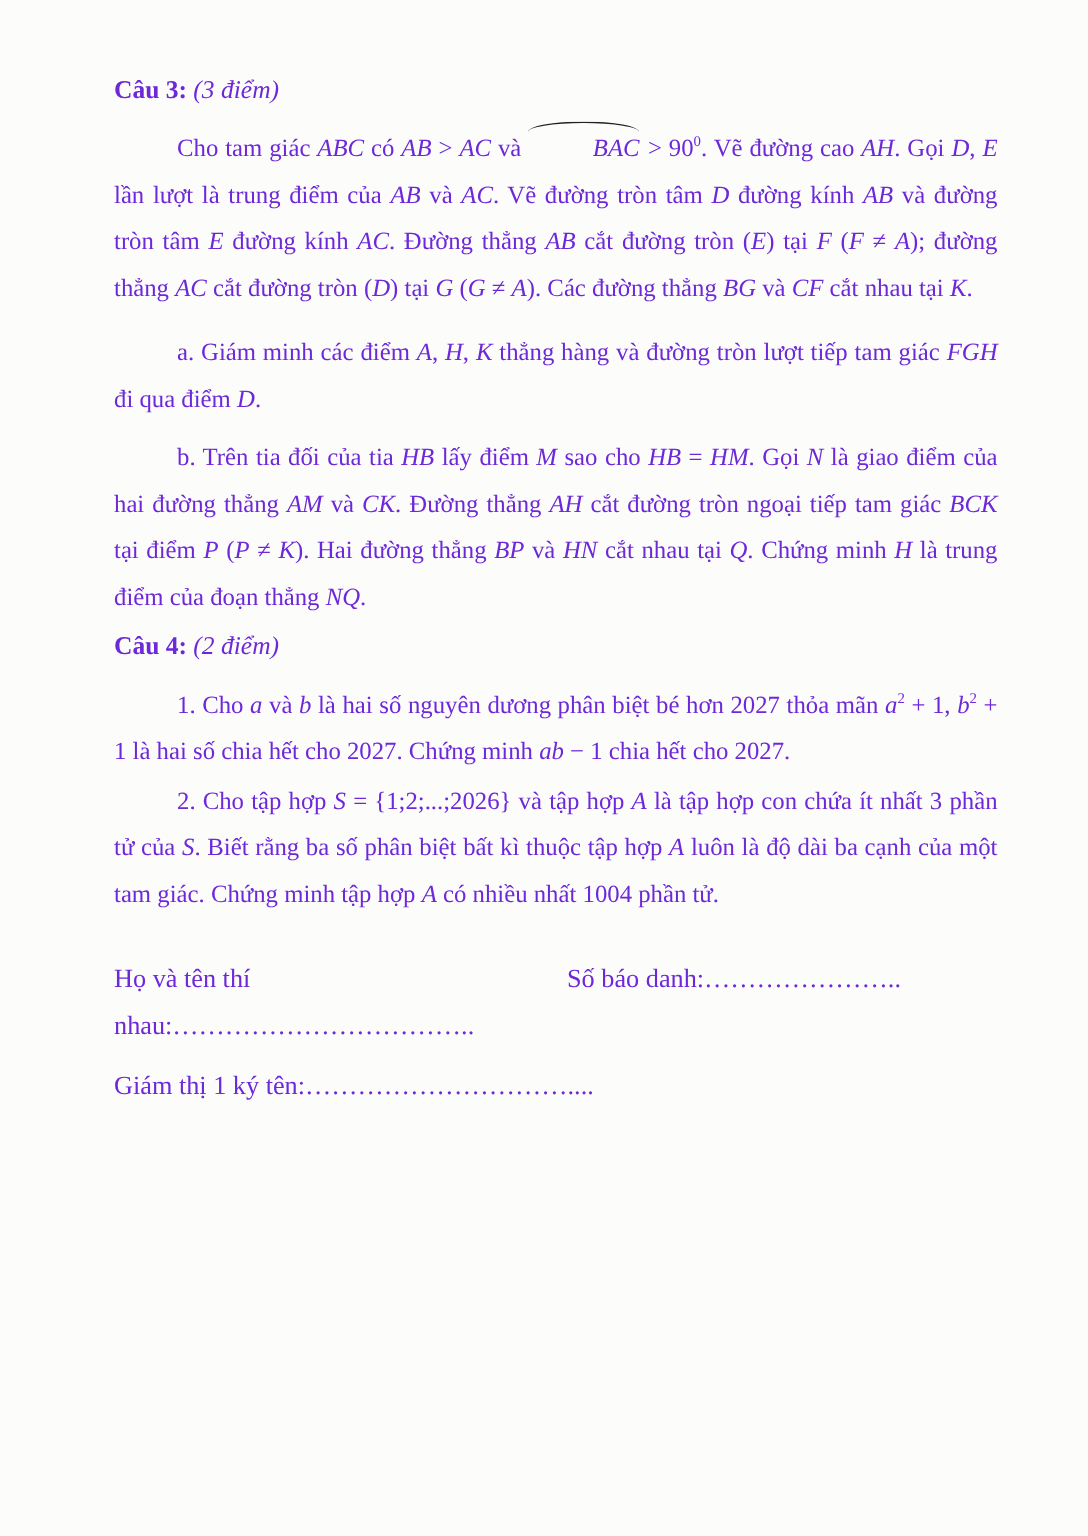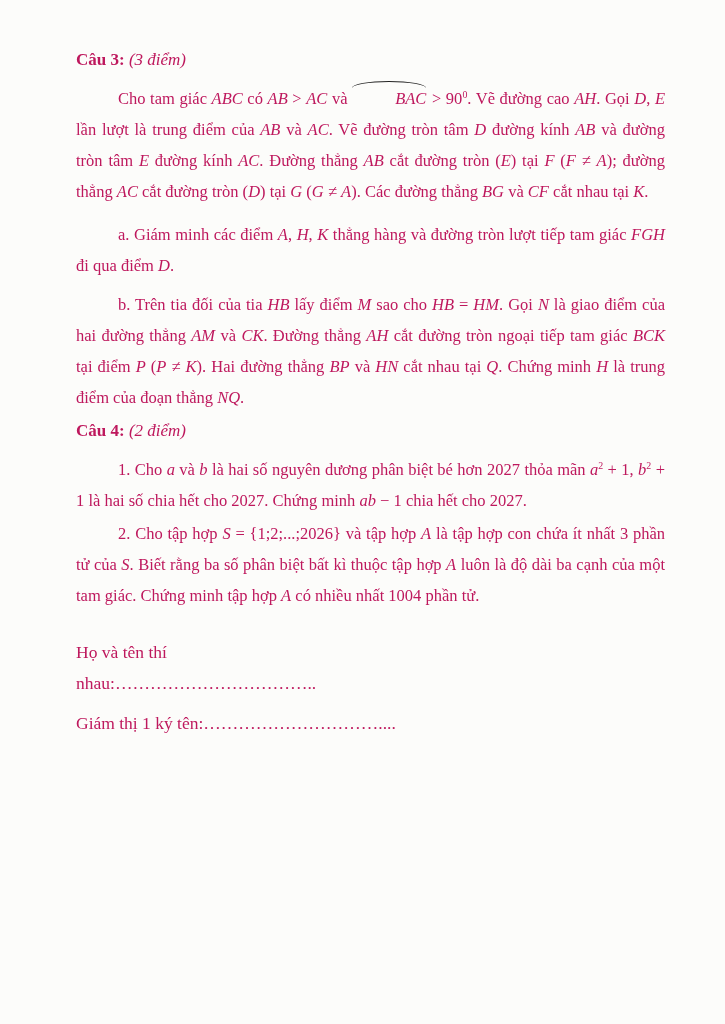--- a/index.html
+++ b/index.html
@@ -6,21 +6,21 @@
   body{width:725px;height:1024px;background:#f4f4f2;}
   .page{
     position:relative;
     width:725px;height:1024px;
     box-sizing:border-box;
     background:#fcfcfa;
     padding:44px 60px 0 76px;
     font-family:"Liberation Serif","DejaVu Serif",serif;
     font-size:16.5px;
     line-height:31px;
-    color:#be185d;
+    color:#6d28d9;
     overflow:hidden;
   }
   p{margin:0;}
   .h{font-size:17px;}
   .para{text-align:justify;text-indent:42px;}
   .m2{margin-top:8px;}
   .m6{margin-top:2px;}
   .m8{margin-top:8px;font-family:Liberation Serif, serif;}
   .m12{margin-top:12px;}
   .seg-b{font-weight:700;}
@@ -56,19 +56,20 @@
   <p class="h m6"><span class="seg-b">Câu 4: </span><span class="seg-i">(2 điểm)</span></p>
 
   <p class="para m2"><span>1. Cho </span><span class="seg-i">a</span><span> và </span><span class="seg-i">b</span><span> là hai số nguyên dương phân biệt bé hơn 2027 thỏa mãn </span><span class="seg-i">a</span><span class="seg-sup">2</span><span> + 1, </span><span class="seg-i">b</span><span class="seg-sup">2</span><span> + 1 là hai số chia hết cho 2027. Chứng minh </span><span class="seg-i">ab</span><span> − 1 chia hết cho 2027.</span></p>
 
   <p class="para m6"><span>2. Cho tập hợp </span><span class="seg-i">S</span><span> = {1;2;...;2026} và tập hợp </span><span class="seg-i">A</span><span> là tập hợp con chứa ít nhất 3 phần tử của </span><span class="seg-i">S</span><span>. Biết rằng ba số phân biệt bất kì thuộc tập hợp </span><span class="seg-i">A</span><span> luôn là độ dài ba cạnh của một tam giác. Chứng minh tập hợp </span><span class="seg-i">A</span><span> có nhiều nhất 1004 phần tử.</span></p>
 
 
   <div class="signatures">
     <div class="sign-row">
       <span class="sign-left">Họ và tên thí nhau:……………………………..</span>
+      <span>Số báo danh:…………………..</span>
     </div>
     <div class="sign-row2">
       <span>Giám thị 1 ký tên:…………………………....</span>
     </div>
   </div>
 
 </div>
 
 </body></html>

